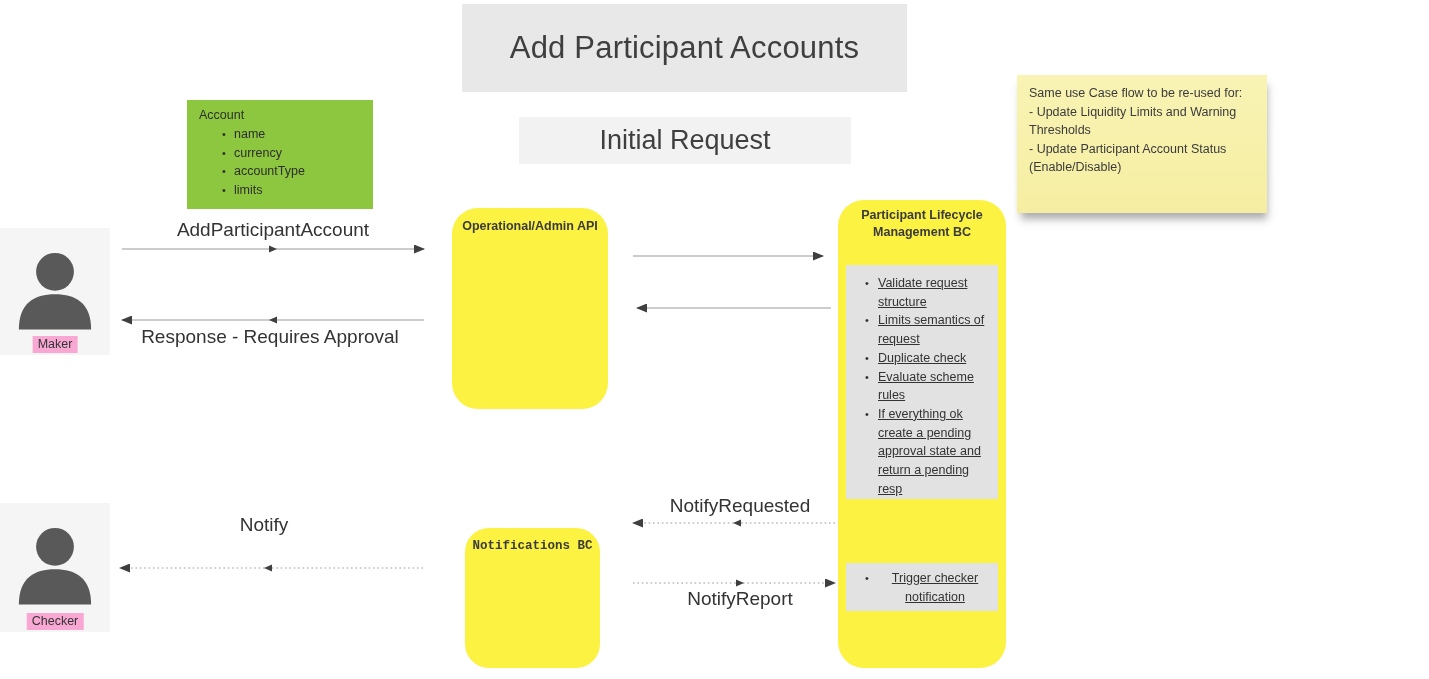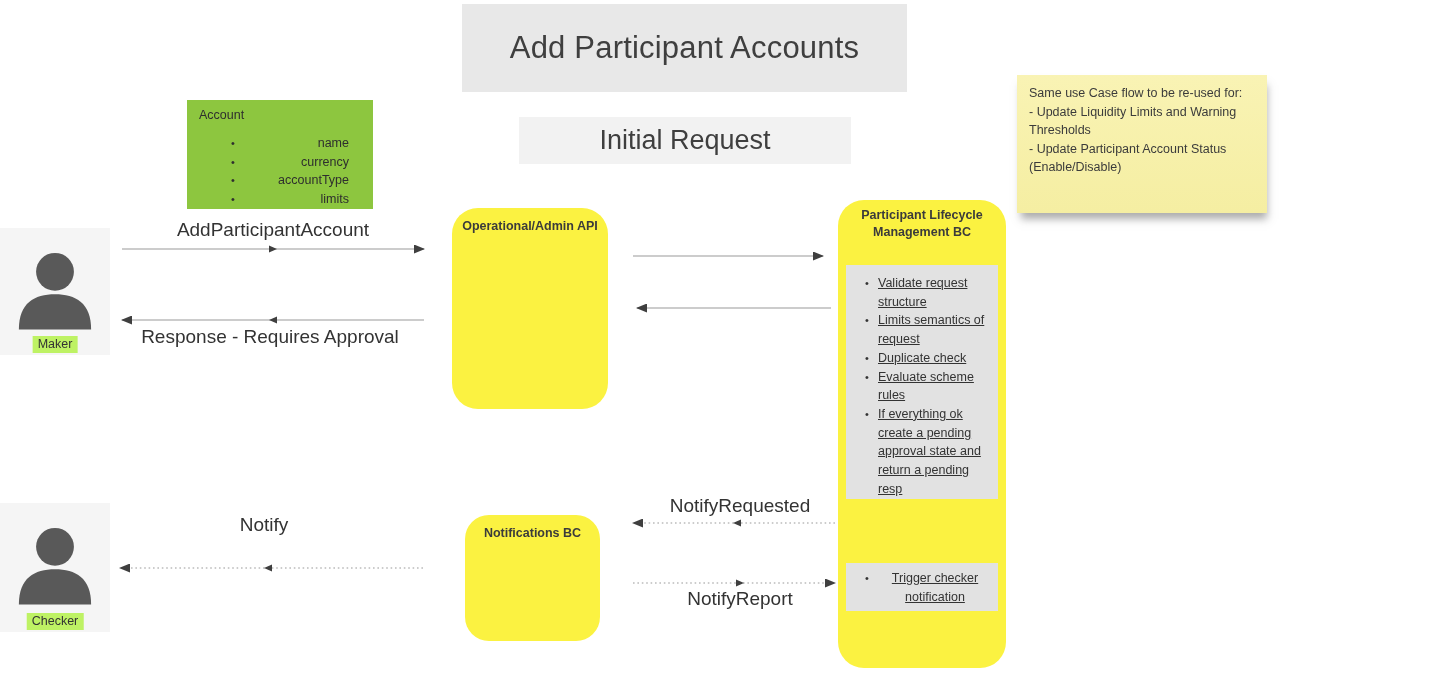--- a/index.html
+++ b/index.html
@@ -23,58 +23,58 @@
     font-size:27px;color:#3f3f3f;
   }
 
   
   .account-card{
     position:absolute;left:187px;top:100px;width:186px;height:109px;
     background:var(--card-green,#8DC63F);color:#2e2e2e;
     padding:8px 12px;box-sizing:border-box;font-size:12.5px;
   }
   .account-card .card-title{margin-bottom:1px;}
-  .account-card ul{margin:12px;padding:0 0 0 20px;list-style:none;text-align:right;}
+  .account-card ul{margin:3px;padding:0 0 0 20px;list-style:none;}
   .account-card li{position:relative;padding-left:12px;line-height:18.5px;}
   .account-card li::before{content:"•";position:absolute;left:0;top:0;font-size:11px;}
 
   
   .sticky-note{
     position:absolute;left:1017px;top:75px;width:250px;height:138px;
     background:linear-gradient(to bottom,#F9F3B4,var(--note-yellow,#F5EEA2));
     padding:9px 12px;box-sizing:border-box;font-size:12.5px;line-height:18.6px;color:#3b3b3b;
     box-shadow:2px 8px 8px -2px rgba(90,90,90,.5);
   }
 
   
   .ybox{
     position:absolute;background:var(--box-yellow,#FBF241);box-sizing:border-box;
   }
   .ybox-title{font-weight:bold;font-size:12.5px;text-align:center;color:#3b3b3b;line-height:16.5px;}
   .admin-api{left:452px;top:208px;width:156px;height:201px;border-radius:26px;padding:10px 8px 0;}
-  .notifications{left:465px;top:515px;width:135px;height:126px;border-radius:24px;padding:10px 6px 0;}
+  .notifications{left:465px;top:528px;width:135px;height:140px;border-radius:24px;padding:10px 6px 0;font-family:Liberation Mono, monospace;}
   .plm{left:838px;top:200px;width:168px;height:468px;border-radius:26px;padding:7px 14px 0;}
   .panel{
     position:absolute;left:8px;width:152px;background:var(--panel-gray,#E2E2E2);
     box-sizing:border-box;overflow:hidden;
   }
   .panel-validate{top:65px;height:234px;padding:9px 4px 0 0;}
   .panel-notify{top:363px;height:48px;padding:6px 4px 0 0;text-align:center;}
   .panel ul{margin:0;padding:0 2px 0 19px;list-style:none;}
   .panel li{position:relative;padding-left:13px;font-size:12.5px;line-height:18.7px;color:#333;text-decoration:underline;}
   .panel li::before{content:"•";position:absolute;left:0;top:0;font-size:11px;}
 
   
   .actor{position:absolute;left:0;width:110px;background:#F5F5F5;}
   .actor-maker{top:228px;height:127px;}
   .actor-checker{top:503px;height:129px;}
   .person{display:block;margin:18px auto 0;}
   .actor-label{
     position:absolute;bottom:2px;left:50%;transform:translateX(-50%);
-    background:#bef264;padding:0 5px;font-size:12.5px;line-height:17px;color:#333;white-space:nowrap;
+    background:#f9a8d4;padding:0 5px;font-size:12.5px;line-height:17px;color:#333;white-space:nowrap;
   }
 
   
   .msg{position:absolute;font-size:19px;color:#333;text-align:center;white-space:nowrap;}
   .msg-apa{left:122px;top:219px;width:302px;}
   .msg-resp{left:115px;top:326px;width:310px;}
   .msg-nreq{left:640px;top:495px;width:200px;}
   .msg-nrep{left:635px;top:588px;width:210px;}
   .msg-notify{left:114px;top:514px;width:300px;}
 

